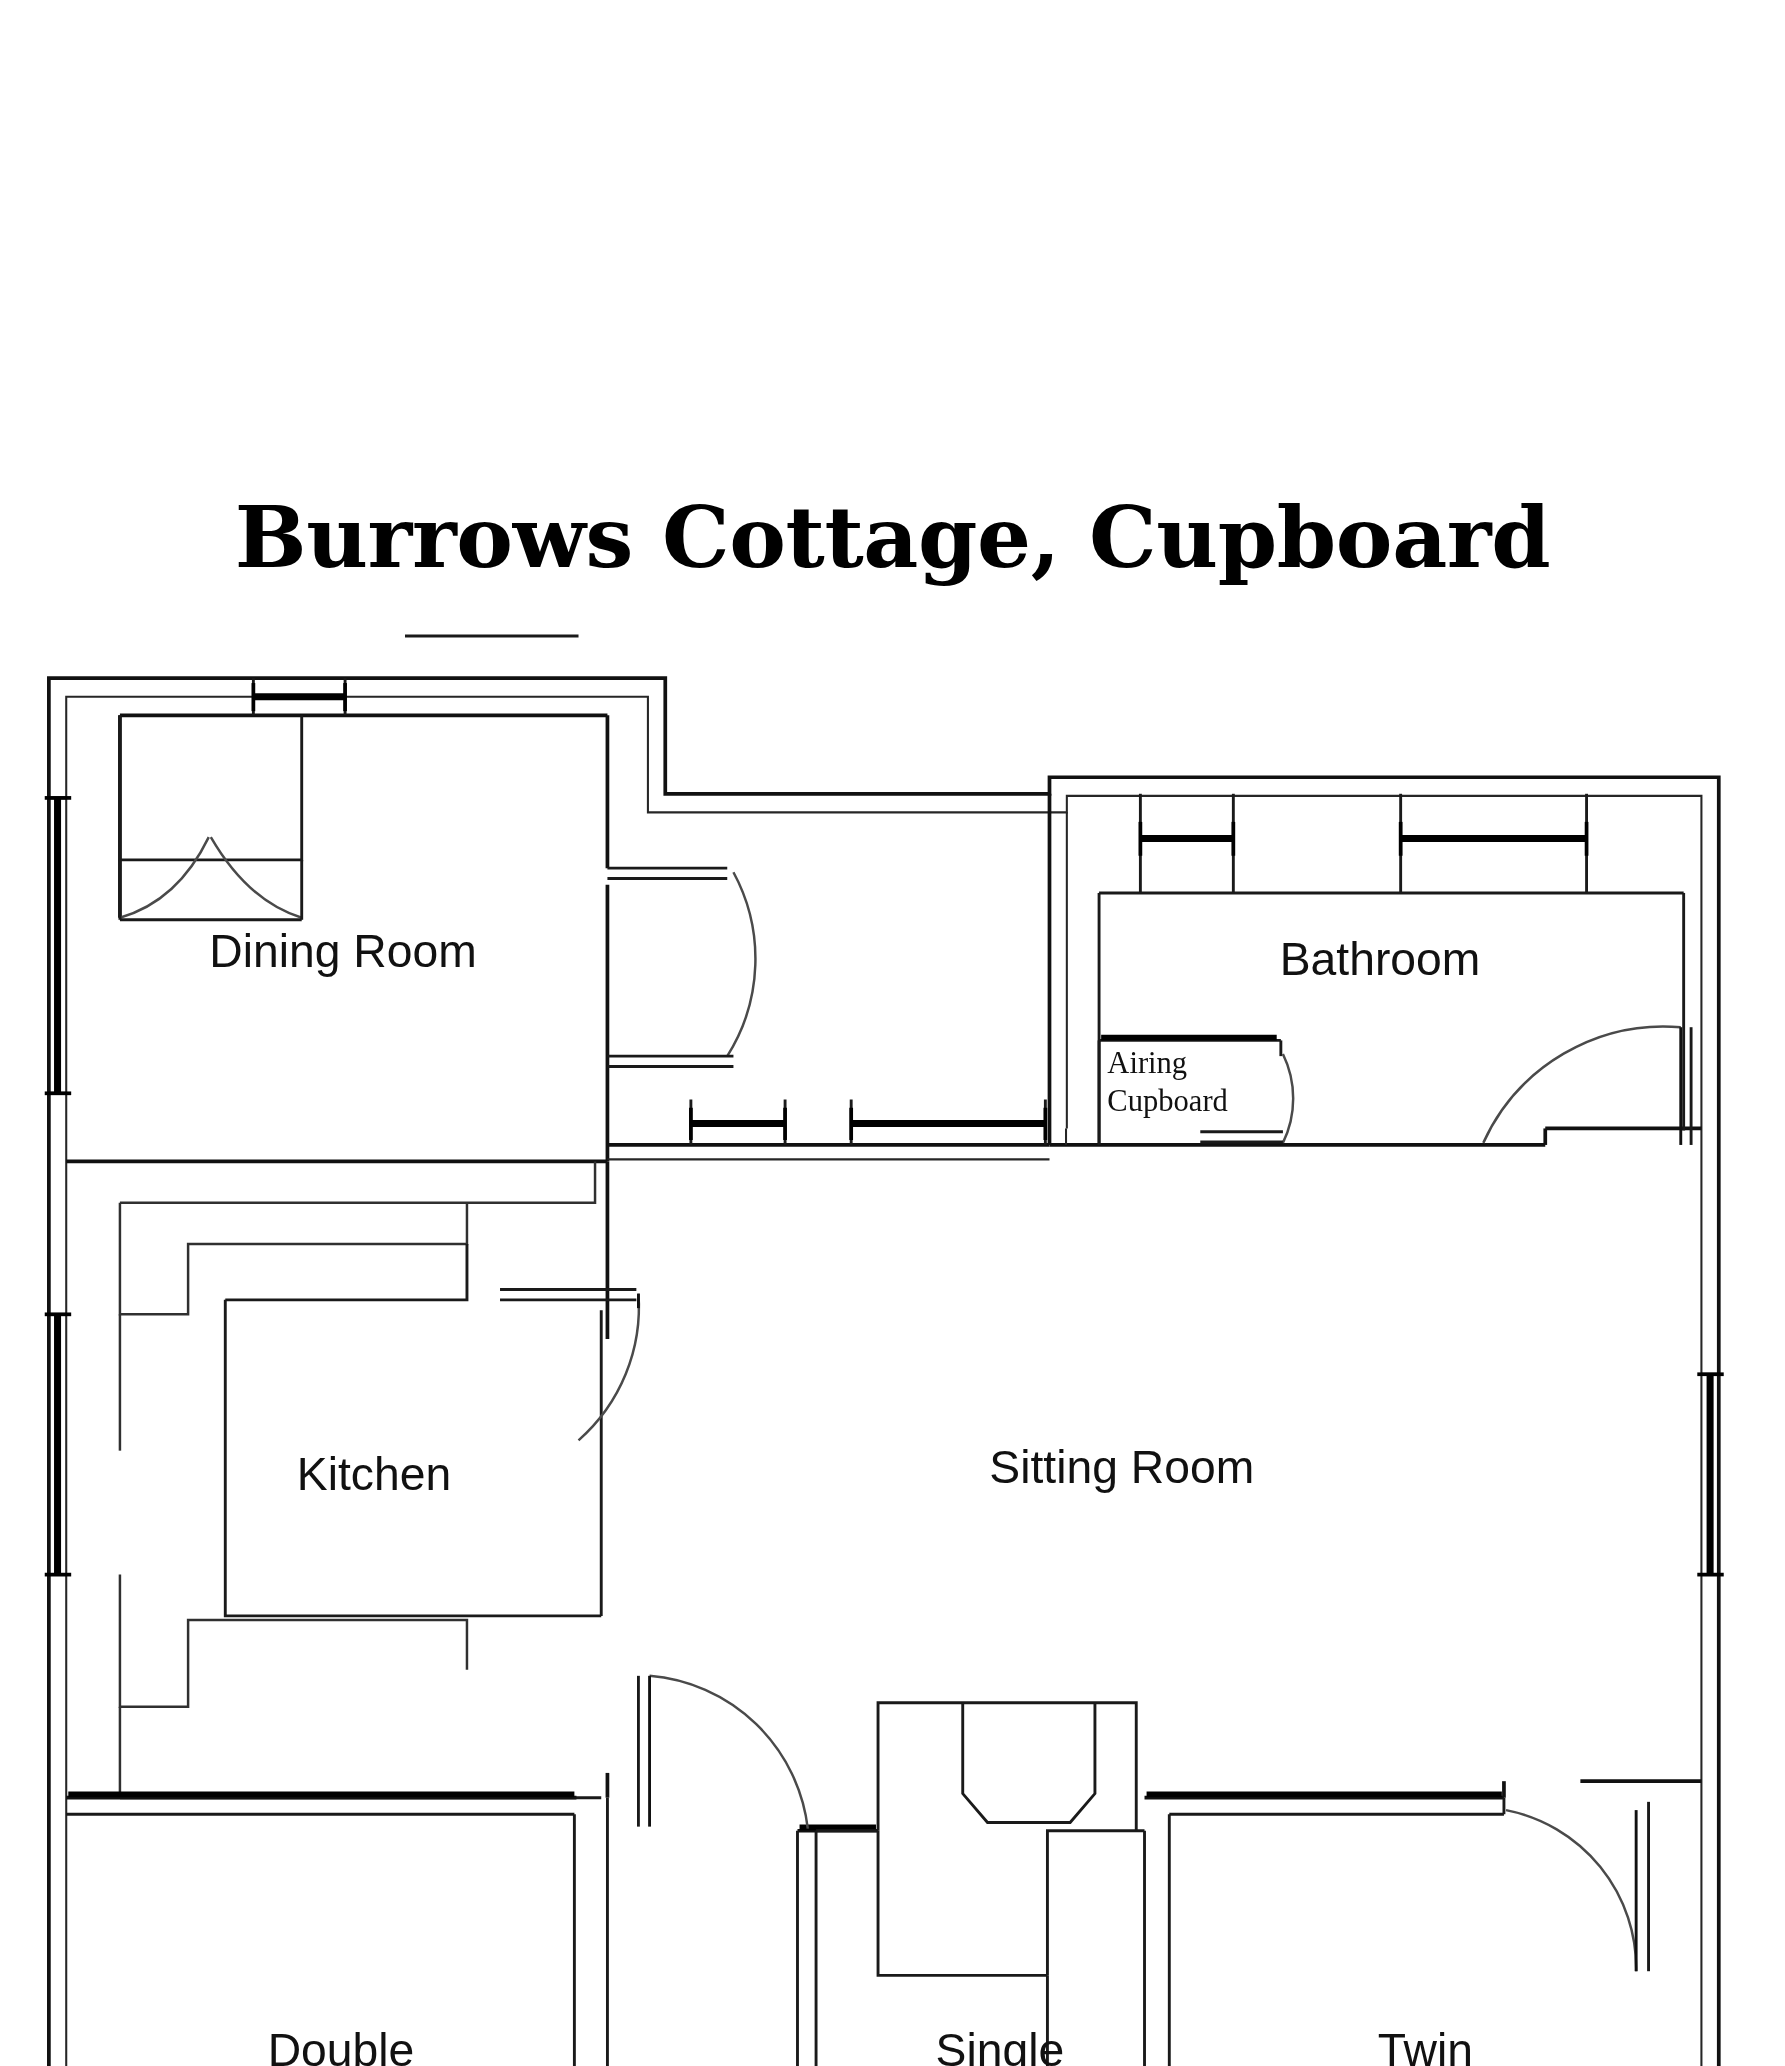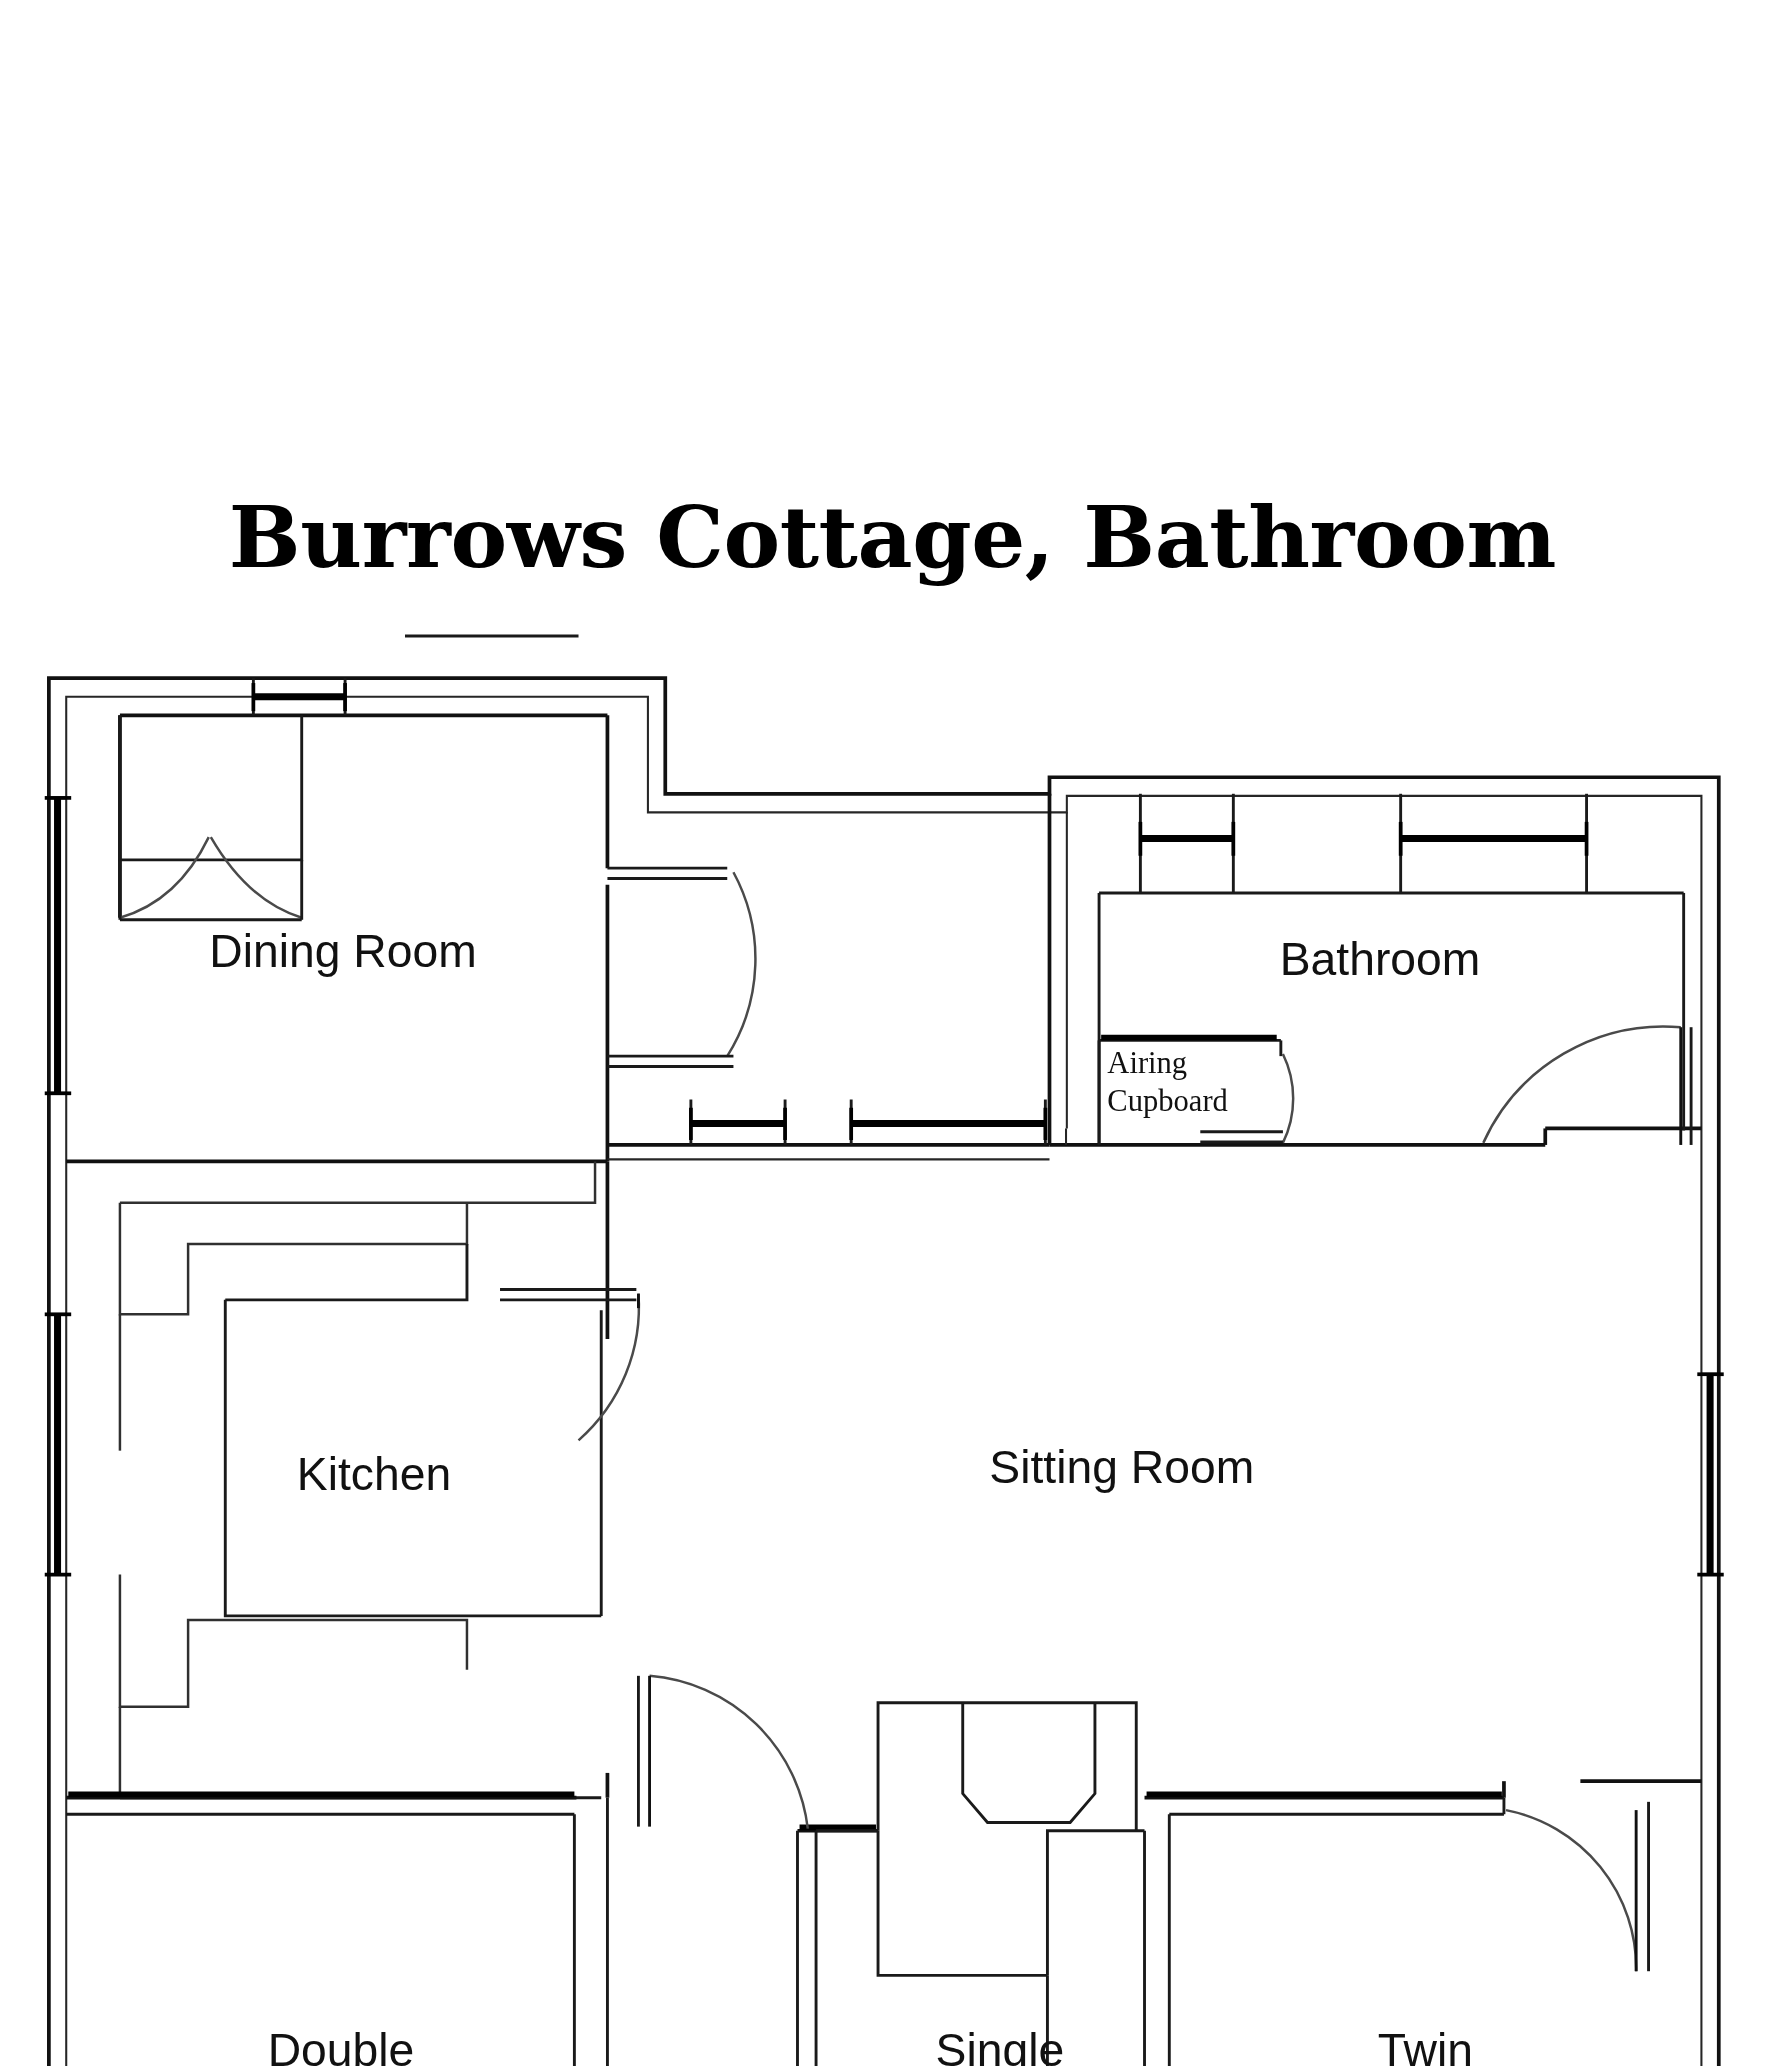--- a/index.html
+++ b/index.html
@@ -64,21 +64,21 @@
     fill: #111111;
     text-anchor: start;
     dominant-baseline: middle;
   }
 </style>
 </head>
 <body>
 
 <div id="page">
 
-  <h1 id="plan-title">Burrows Cottage, Bathroom</h1>
+  <h1 id="plan-title">Burrows Cottage, Cupboard</h1>
 
   <svg id="floorplan-svg" viewBox="0 0 4320 5100" preserveAspectRatio="xMidYMid meet">
 
     <g>
 
       <path class="wall" d="
         M 118 160
         L 1610 160
         L 1610 440
         L 2540 440

